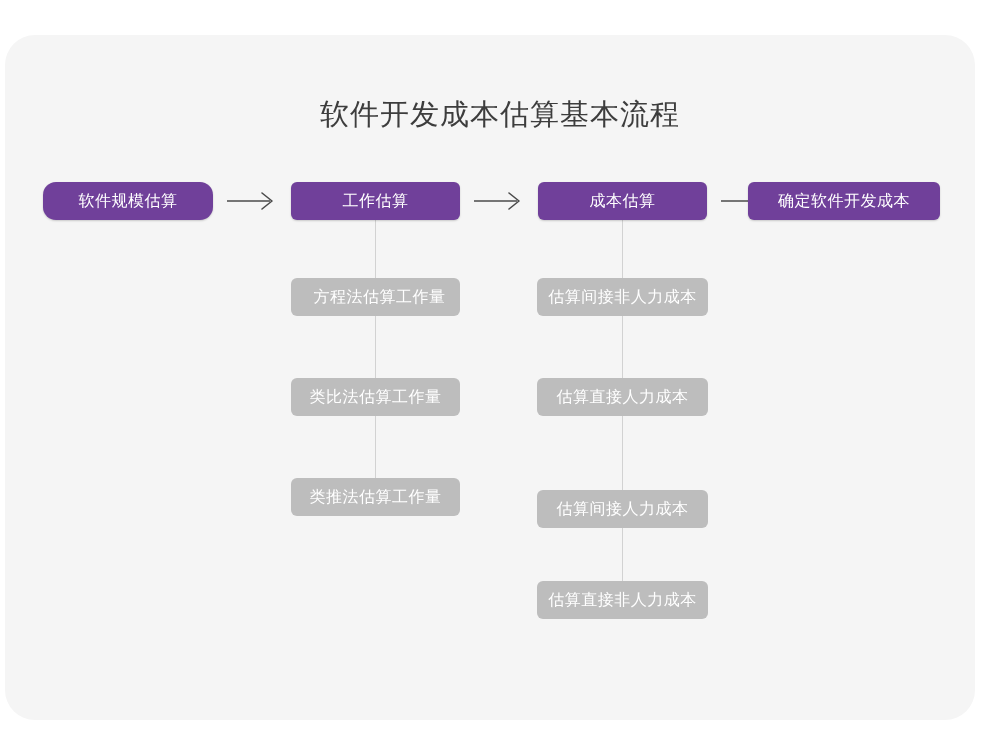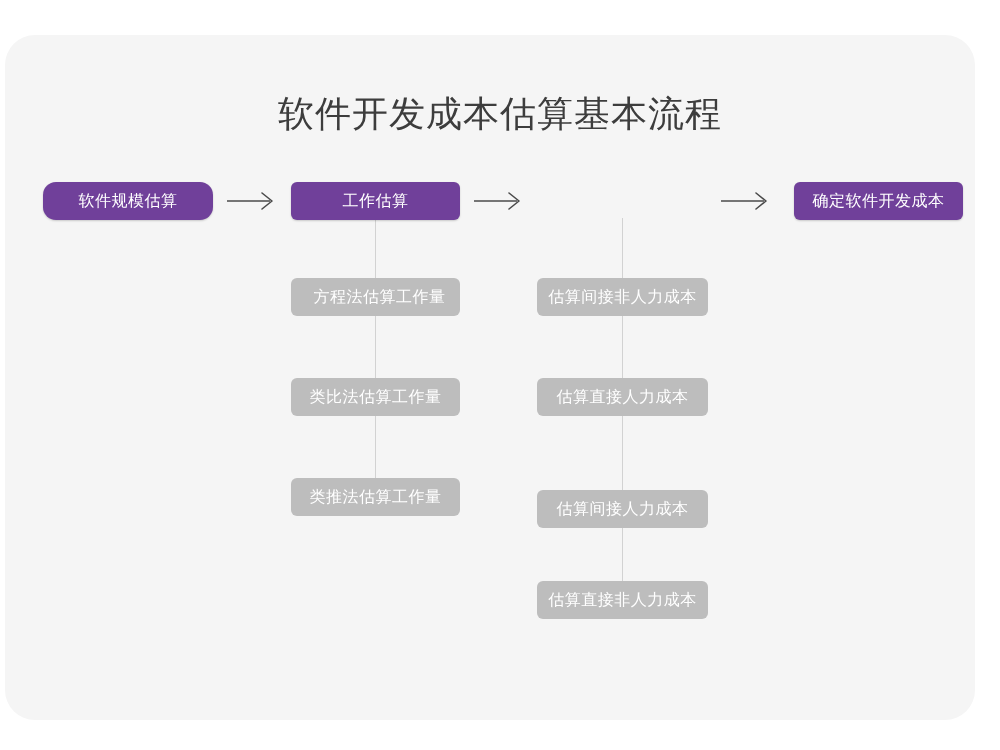--- a/index.html
+++ b/index.html
@@ -27,21 +27,21 @@
     height: 685px;
     background: #f5f5f5;
     border-radius: 30px;
   }
   #title {
     position: absolute;
     left: 0;
     top: 92px;
     width: 1000px;
     text-align: center;
-    font-size: 36px;
+    font-size: 29px;
     line-height: 44px;
     color: #3d3d3d;
     letter-spacing: 1px;
     font-weight: 400;
     white-space: nowrap;
   }
 
   
   .connector {
     position: absolute;
@@ -108,29 +108,32 @@
     <span>工作估算</span>
   </div>
 
   <div class="arrow" style="left:473px; top:190px;">
     <svg width="52" height="22" viewBox="0 0 52 22" aria-hidden="true">
       <path d="M1 11 H44" stroke="#4a4a4a" stroke-width="1.6" fill="none"></path>
       <path d="M36 3 L46 11 L36 19" stroke="#4a4a4a" stroke-width="1.6" fill="none" stroke-linecap="round" stroke-linejoin="round"></path>
     </svg>
   </div>
 
+  <div class="node primary" style="left:538px; top:182px; width:169px;">
+    <span>成本估算</span>
+  </div>
 
   <div class="arrow" style="left:720px; top:190px;">
     <svg width="52" height="22" viewBox="0 0 52 22" aria-hidden="true">
       <path d="M1 11 H44" stroke="#4a4a4a" stroke-width="1.6" fill="none"></path>
       <path d="M36 3 L46 11 L36 19" stroke="#4a4a4a" stroke-width="1.6" fill="none" stroke-linecap="round" stroke-linejoin="round"></path>
     </svg>
   </div>
 
-  <div class="node primary" style="left:794px; top:182px; width:169px;font-family:Liberation Serif, serif;">
+  <div class="node primary" style="left:748px; top:182px; width:192px;font-family:Liberation Serif, serif;">
     <span>确定软件开发成本</span>
   </div>
 
   <div class="node secondary" style="left:291px; top:278px; width:169px;padding-left:8px;">
     <span>方程法估算工作量</span>
   </div>
 
   <div class="node secondary" style="left:291px; top:378px; width:169px;font-family:Liberation Serif, serif;">
     <span>类比法估算工作量</span>
   </div>

